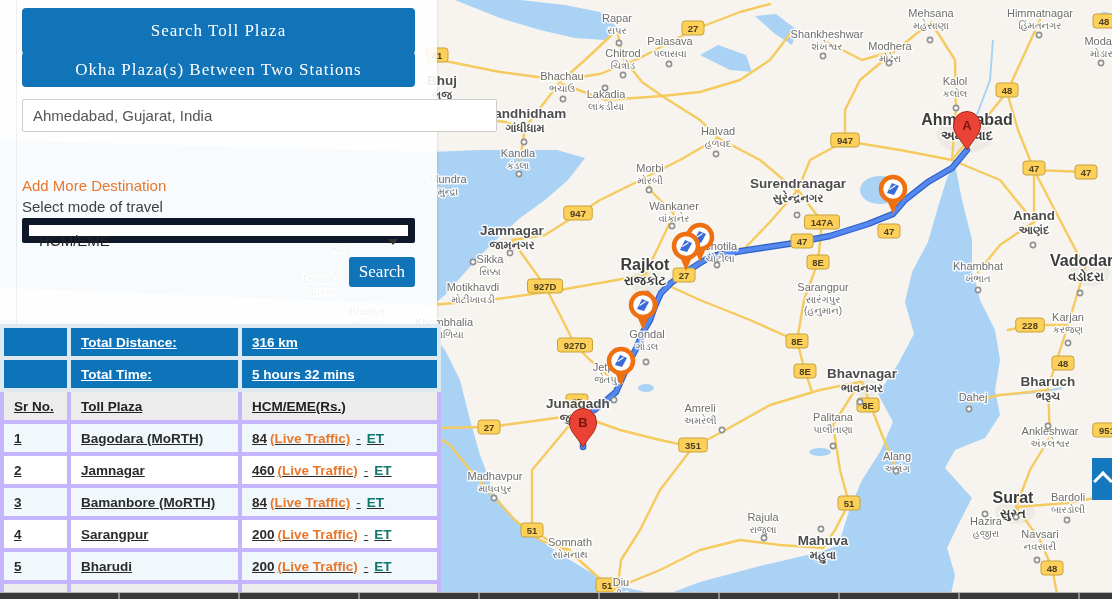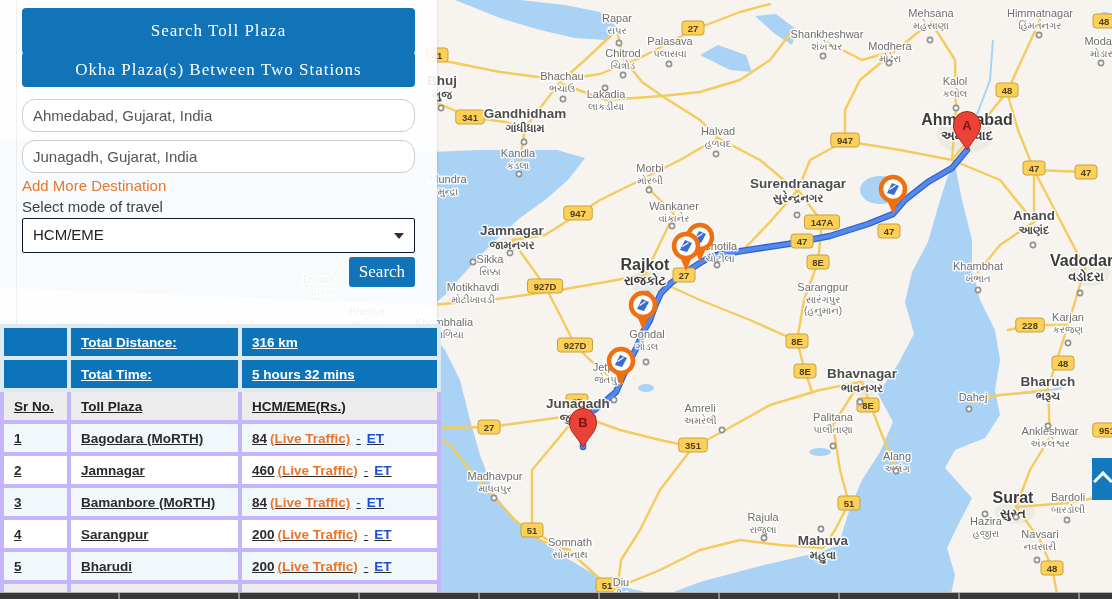--- a/index.html
+++ b/index.html
@@ -18,44 +18,44 @@
   .shield-box{fill:#fdd05a;stroke:#c7a23c;stroke-width:1;}
   .shield-t{font-size:9.5px;font-weight:bold;fill:#4e4022;stroke:none !important;}
   .pin-letter{font-size:13px;font-weight:bold;fill:#7e150c;stroke:none !important;}
   
   #panel{position:absolute;left:0;top:0;width:437px;height:592px;background:rgba(255,255,255,.9);z-index:10;box-shadow:1px 0 2px rgba(0,0,0,.08);}
   #panel .margin-line{position:absolute;left:16px;top:0;bottom:0;width:1px;background:rgba(0,0,0,.06);}
   .btn-big{position:absolute;left:22px;width:393px;background:#1173b8;color:#fff;font-family:"Liberation Serif",serif;
     font-size:17px;letter-spacing:1px;text-align:center;border:none;border-radius:4px;cursor:pointer;}
   #btn-search-plaza{top:8px;height:46px;}
   #btn-between{top:52px;height:35px;}
-  .inp{position:absolute;left:22px;width:393px;height:33px;box-sizing:border-box;padding:2px 10px;border:1px solid #ccc;
-    border-radius:13px;font-size:15px;color:#555;background:#fff;font-family:"Liberation Sans",sans-serif;}
+  .inp{position:absolute;left:22px;width:475px;height:33px;box-sizing:border-box;padding:2px 10px;border:1px solid #ccc;
+    border-radius:2px;font-size:15px;color:#555;background:#fff;font-family:"Liberation Sans",sans-serif;}
   #inp-origin{top:99px;}
   #inp-dest{top:140px;}
   #add-more{position:absolute;left:22px;top:177px;color:#e8772c;font-size:15px;cursor:pointer;}
   #mode-label{position:absolute;left:22px;top:198px;font-size:15px;color:#3f3f3f;}
-  #mode-select{position:absolute;left:22px;top:218px;width:393px;height:35px;box-sizing:border-box;border:1px solid #0f172a;
+  #mode-select{position:absolute;left:22px;top:218px;width:393px;height:25px;box-sizing:border-box;border:7px solid #0f172a;
     border-radius:2px;background:#fff;font-size:15px;color:#222;line-height:31px;padding-left:10px;cursor:pointer;}
   #mode-select .caret{position:absolute;right:10px;top:14px;width:0;height:0;border-left:5px solid transparent;
     border-right:5px solid transparent;border-top:6px solid #333;}
   #btn-search{position:absolute;left:349px;top:257px;width:66px;height:30px;background:#1173b8;color:#fff;
     font-family:"Liberation Serif",serif;font-size:17px;border:none;border-radius:3px;cursor:pointer;}
   
   #toll-table{position:absolute;left:0;top:324px;width:437px;border-collapse:collapse;font-size:13.5px;z-index:11;table-layout:fixed;background:#fff;}
   #toll-table td{border:4px solid #c4b5fd;height:28px;padding:0 4px 0 10px;text-align:left;font-weight:bold;color:#2b2b2b;overflow:hidden;white-space:nowrap;text-decoration:underline;}
   #toll-table tr.blue td{background:#0e74ba;color:#fff;border-color:#dfe9f1;}
   #toll-table tr.hdr td{background:#ececec;color:#222;}
   #toll-table tr.alt td{background:#f1f8fc;}
   #toll-table tr.total td{background:#ededed;margin-top:13px;}
   .plaza{color:#e8772c;cursor:pointer;}
   .amt{color:#2b2b2b;}
   .live{color:#e8772c;margin-left:3px;cursor:pointer;}
   .sep{color:#555;font-weight:normal;margin:0 6px;}
-  .et{color:#1d4ed8;cursor:pointer;}
+  .et{color:#0f766e;cursor:pointer;}
   
   #collapse-btn{position:absolute;left:1092px;top:458px;width:20px;height:42px;background:#1478be;z-index:20;cursor:pointer;}
   #collapse-btn .chev{display:block;width:11px;height:11px;border-top:3px solid #fff;border-left:3px solid #fff;
     transform:rotate(45deg);margin:16px 0 0 4px;}
   #bottom-bar{position:absolute;left:0;top:592px;width:1112px;height:7px;background:#383838;border-top:1px solid #b5b5b5;z-index:30;
     background-image:repeating-linear-gradient(90deg,transparent 0 118px,#8a8a8a 118px 120px);}
 </style>
 </head>
 <body>
 
@@ -560,21 +560,20 @@
         <text x="0" y="-20" text-anchor="middle" class="pin-letter">B</text>
       </g>
     </svg>
   </div>
 
   <div id="panel">
     <div class="margin-line"></div>
     <button id="btn-search-plaza" class="btn-big">Search Toll Plaza</button>
     <button id="btn-between" class="btn-big">Okha Plaza(s) Between Two Stations</button>
     <input id="inp-origin" class="inp" type="text" value="Ahmedabad, Gujarat, India" style="">
-    <input id="inp-dest" class="inp" type="text" value="Junagadh, Gujarat, India" style="">
     <div id="add-more">Add More Destination</div>
     <div id="mode-label">Select mode of travel</div>
     <div id="mode-select">
       <span>HCM/EME</span>
       <span class="caret"></span>
     </div>
     <button id="btn-search">Search</button>
   </div>
 
   <table id="toll-table">

